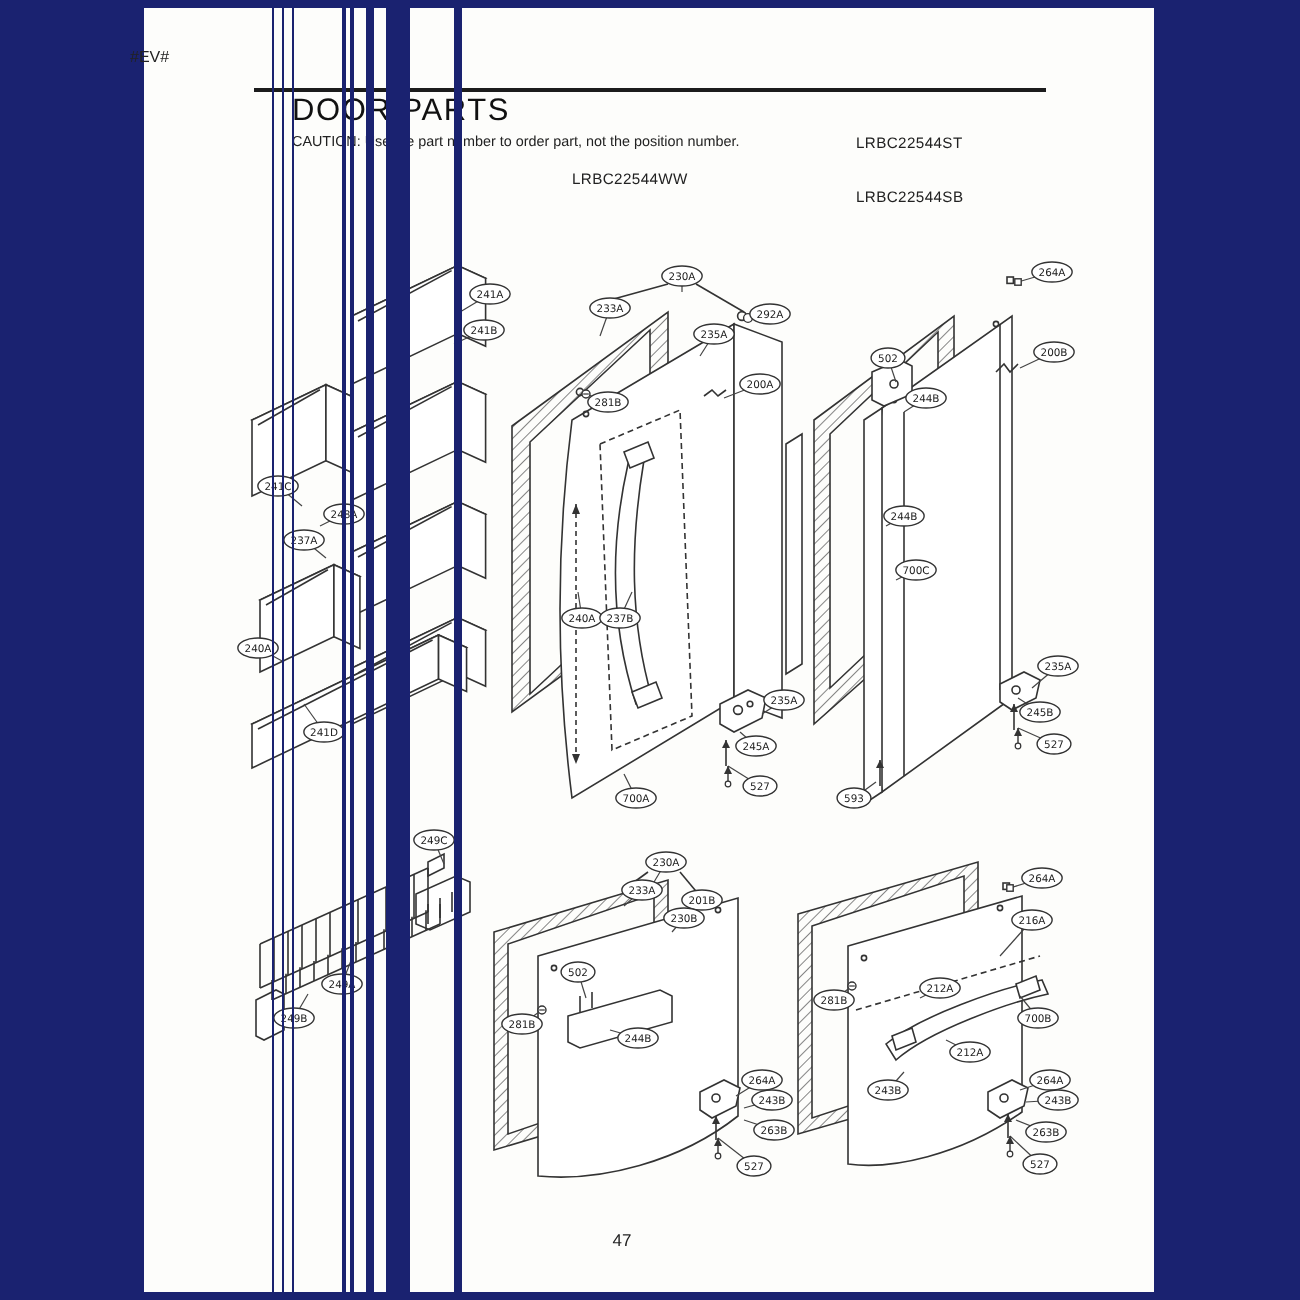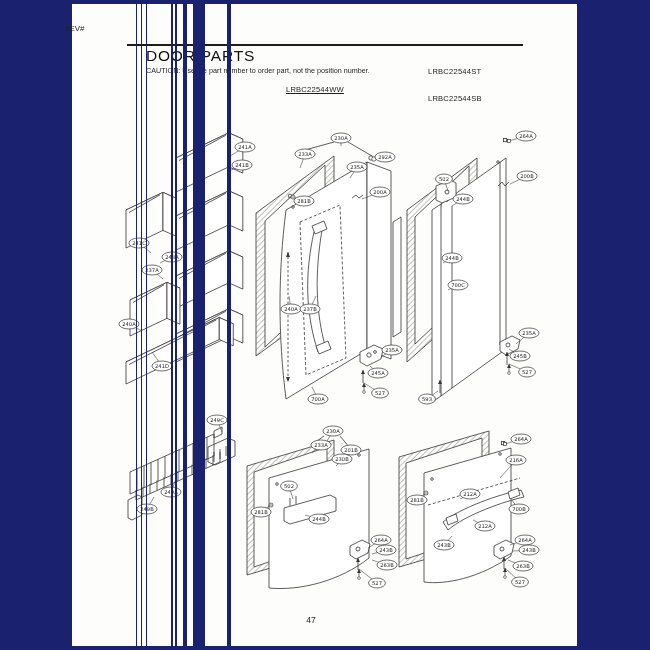--- a/index.html
+++ b/index.html
@@ -9,21 +9,21 @@
   #frame-left{left:0;top:0;width:72px;height:650px;}
   #frame-right{left:577px;top:0;width:73px;height:650px;}
   #frame-top{left:0;top:0;width:650px;height:4px;}
   #frame-bottom{left:0;top:646px;width:650px;height:4px;}
   .vrule{position:absolute;top:0;height:650px;background:#1a2270;z-index:40;}
   #corner-tag{position:absolute;left:65px;top:8px;font-size:8px;color:#222;z-index:10;margin-top:16px;}
   #title-rule{position:absolute;left:127px;top:44px;width:396px;height:2.4px;background:#1c1c1c;z-index:10;}
   #page-title{position:absolute;left:146px;top:47px;font-size:15.5px;color:#111;
               letter-spacing:0.8px;z-index:10;font-weight:500;}
   #caution-text{position:absolute;left:146px;top:65.5px;font-size:7.2px;color:#222;z-index:10;}
-  #model-left{position:absolute;left:286px;top:85px;font-size:7.6px;color:#222;z-index:10;letter-spacing:0.2px;text-decoration:underline;}
+  #model-left{position:absolute;left:286px;top:85px;font-size:7.6px;color:#222;z-index:10;letter-spacing:0.2px;}
   .model-right{position:absolute;left:428px;font-size:7.6px;color:#222;z-index:10;letter-spacing:0.2px;}
   #model-right-1{top:67px;}
   #model-right-2{top:94px;}
   #page-number{position:absolute;left:0;top:615px;width:622px;text-align:center;
                font-size:8.5px;color:#222;z-index:10;}
   #diagram-svg{position:absolute;left:0;top:0;z-index:5;}
 </style>
 </head>
 <body>
 

